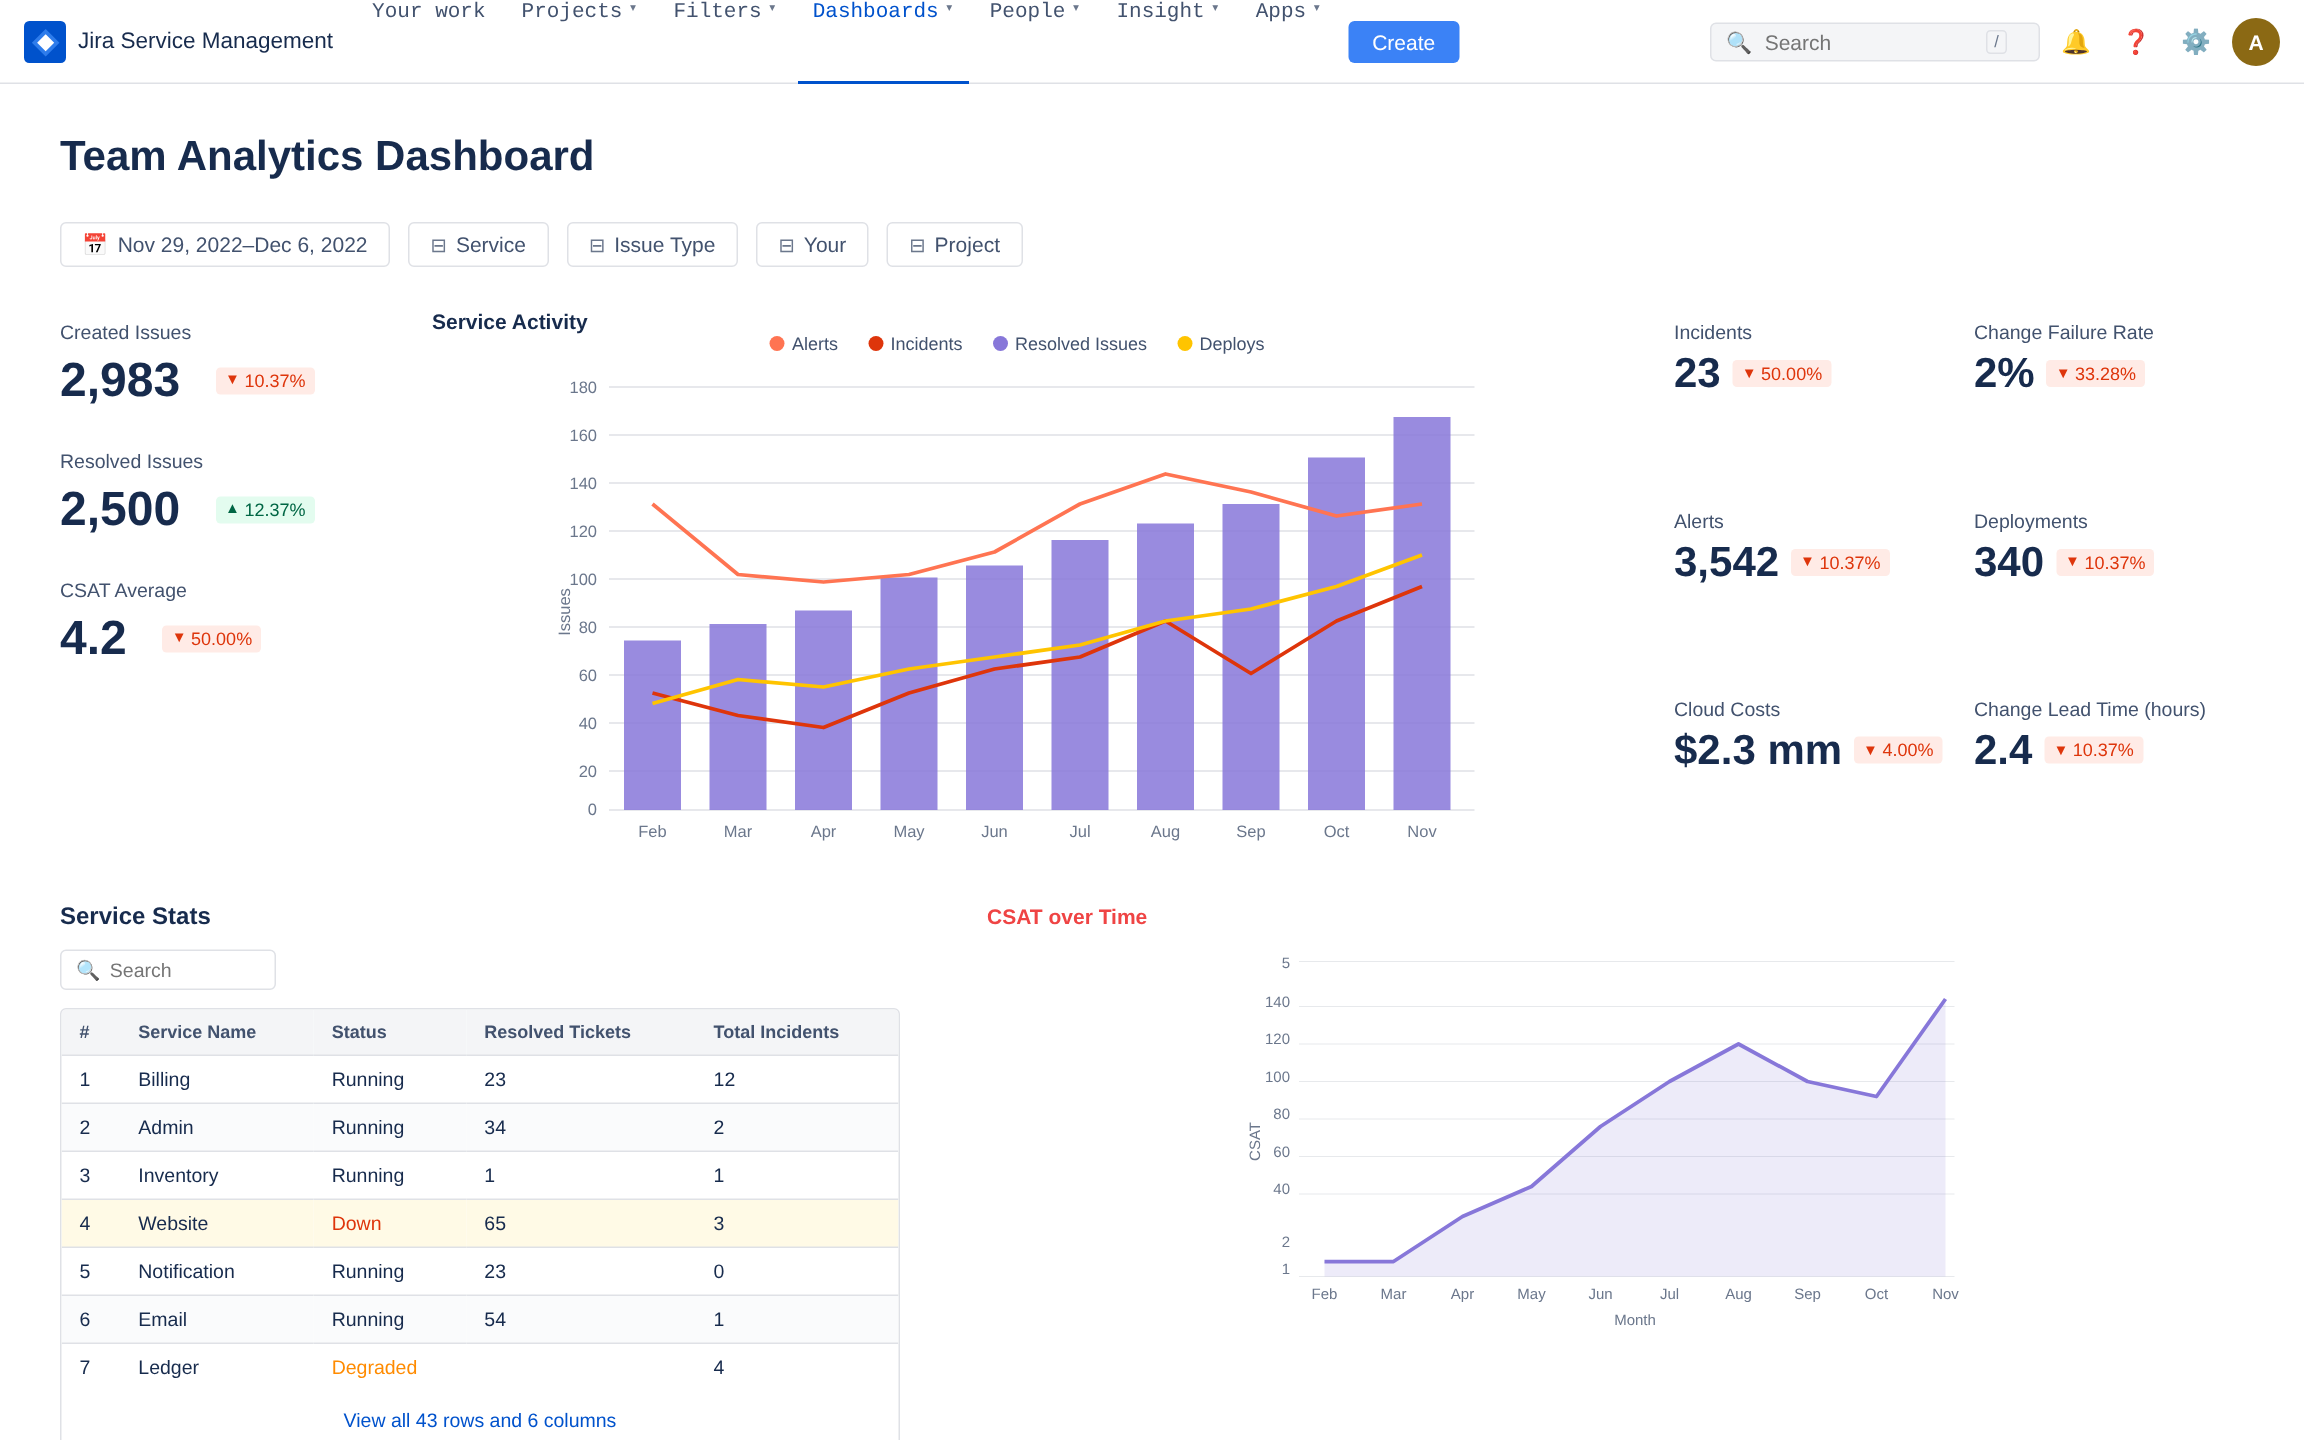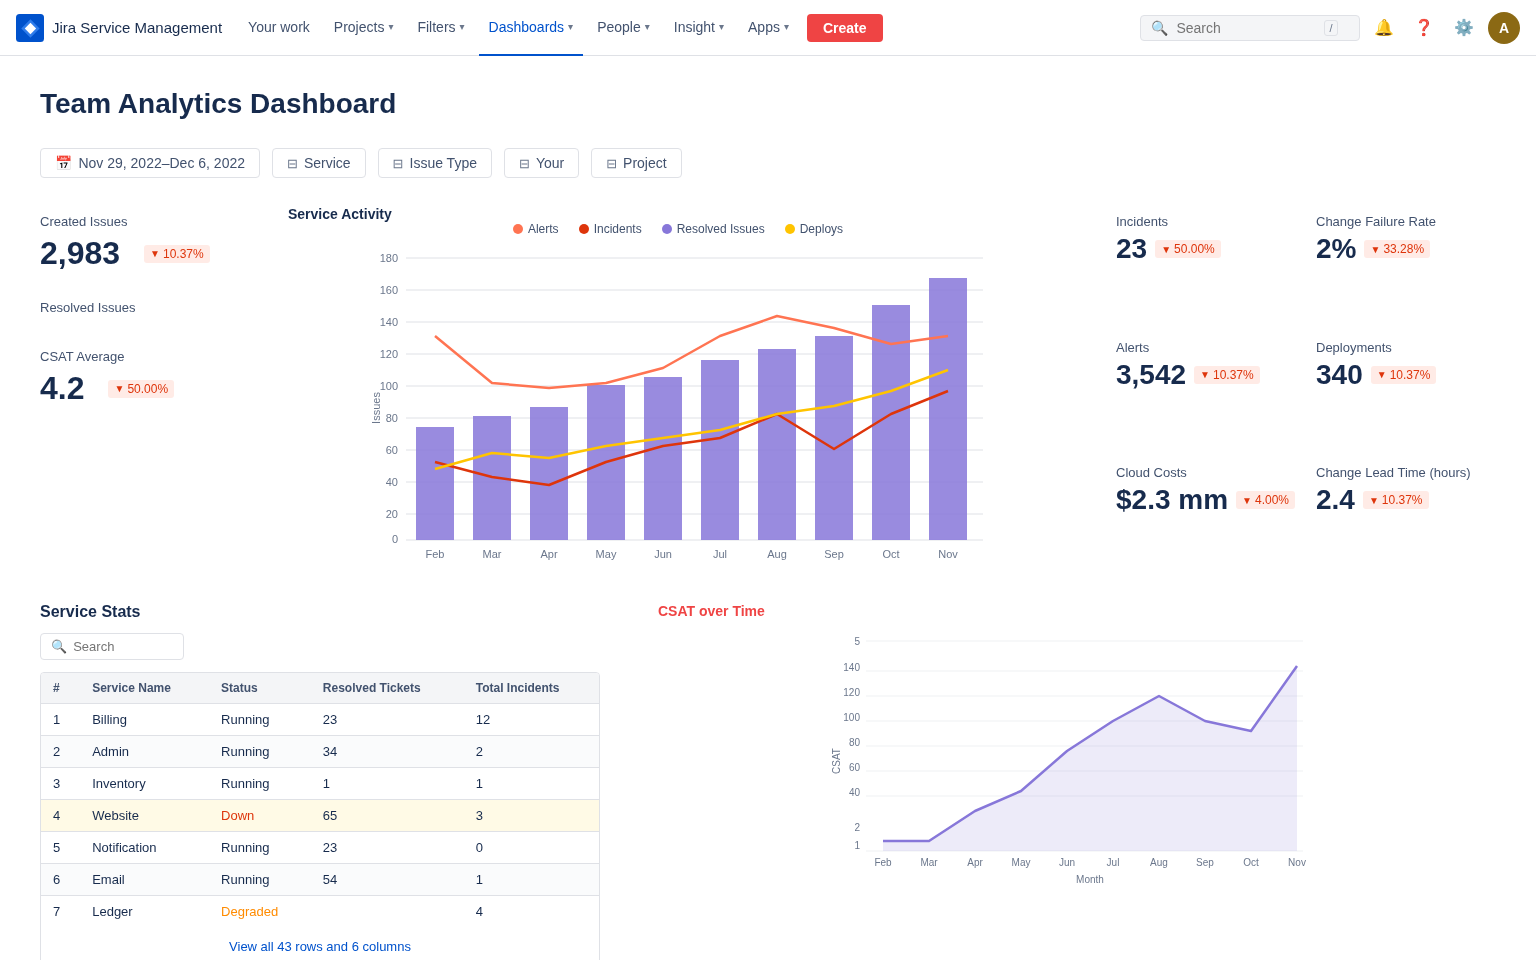--- a/index.html
+++ b/index.html
@@ -7,29 +7,30 @@
 
     
     .navbar {
       display: flex; align-items: center; background: #fff; border-bottom: 1px solid #DFE1E6;
       padding: 0 16px; height: 56px; gap: 4px; position: sticky; top: 0; z-index: 100;
     }
     .nav-logo { display: flex; align-items: center; gap: 8px; margin-right: 12px; }
     .nav-logo-icon { width: 28px; height: 28px; }
     .nav-logo-text { font-size: 15px; font-weight: 400; color: #172B4D; white-space: nowrap; }
     .nav-item {
-      padding: 0 10px; height: 56px; display: flex; align-items: center; cursor: pointer;
+      padding: 0 10px; height: 56px; display: flex; cursor: pointer;
       font-size: 14px; color: #42526E; gap: 4px; border-bottom: 2px solid transparent;
       text-decoration: none;
+      font-family: Liberation Mono, monospace;
     }
     .nav-item.active { color: #0052CC; border-bottom: 2px solid #0052CC; font-weight: 500; }
     .nav-chevron { font-size: 10px; color: #6B778C; }
     .nav-create {
-      background: #ef4444; color: #fff; border: none; border-radius: 4px;
-      padding: 6px 16px; font-size: 14px; font-weight: 700; cursor: pointer; margin-left: 4px;
+      background: #3b82f6; color: #fff; border: none; border-radius: 4px;
+      padding: 6px 16px; font-size: 14px; font-weight: 400; cursor: pointer; margin-left: 4px;
     }
     .nav-right { margin-left: auto; display: flex; align-items: center; gap: 8px; }
     .search-box {
       display: flex; align-items: center; border: 1px solid #DFE1E6; border-radius: 4px;
       padding: 4px 10px; gap: 8px; width: 220px; background: #F4F5F7;
     }
     .search-box input { border: none; background: transparent; outline: none; font-size: 14px; color: #172B4D; width: 140px; }
     .search-shortcut { font-size: 11px; color: #6B778C; border: 1px solid #DFE1E6; border-radius: 3px; padding: 1px 4px; }
     .nav-icon-btn {
       width: 32px; height: 32px; border-radius: 50%; display: flex; align-items: center; justify-content: center;
@@ -195,20 +196,27 @@
         <div class="stat-value">
           <span>2,983</span>
           <span class="stat-badge badge-red">
             <span style="font-size:10px;">▼</span>
             <span>10.37%</span>
           </span>
         </div>
       </div>
       <div class="stat-block">
         <div class="stat-label">Resolved Issues</div>
+        <div class="stat-value">
+          <span>2,500</span>
+          <span class="stat-badge badge-green">
+            <span style="font-size:10px;">▲</span>
+            <span>12.37%</span>
+          </span>
+        </div>
       </div>
       <div class="stat-block">
         <div class="stat-label">CSAT Average</div>
         <div class="stat-value">
           <span>4.2</span>
           <span class="stat-badge badge-red">
             <span style="font-size:10px;">▼</span>
             <span>50.00%</span>
           </span>
         </div>

